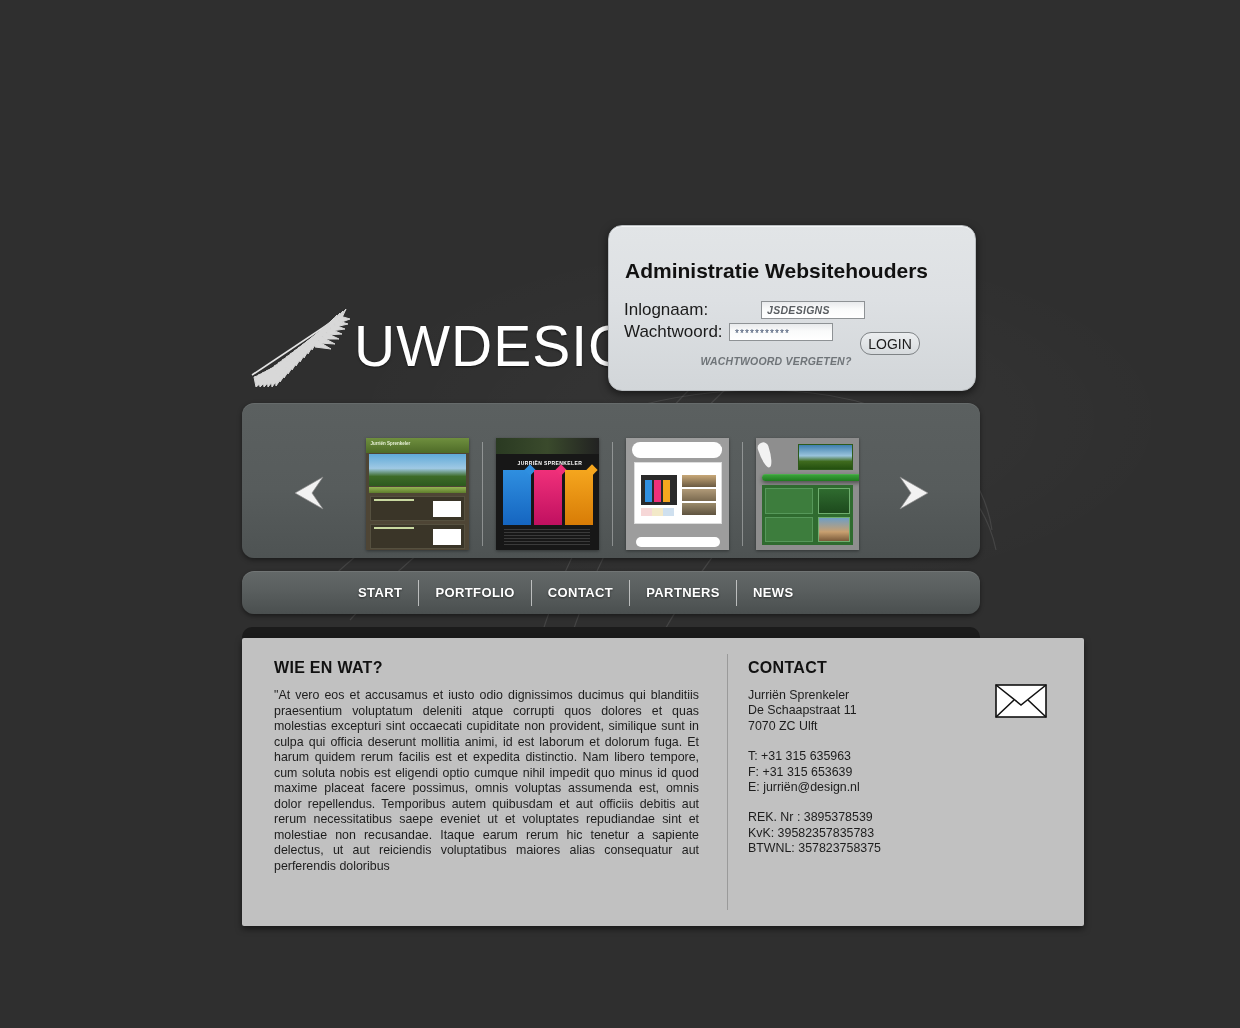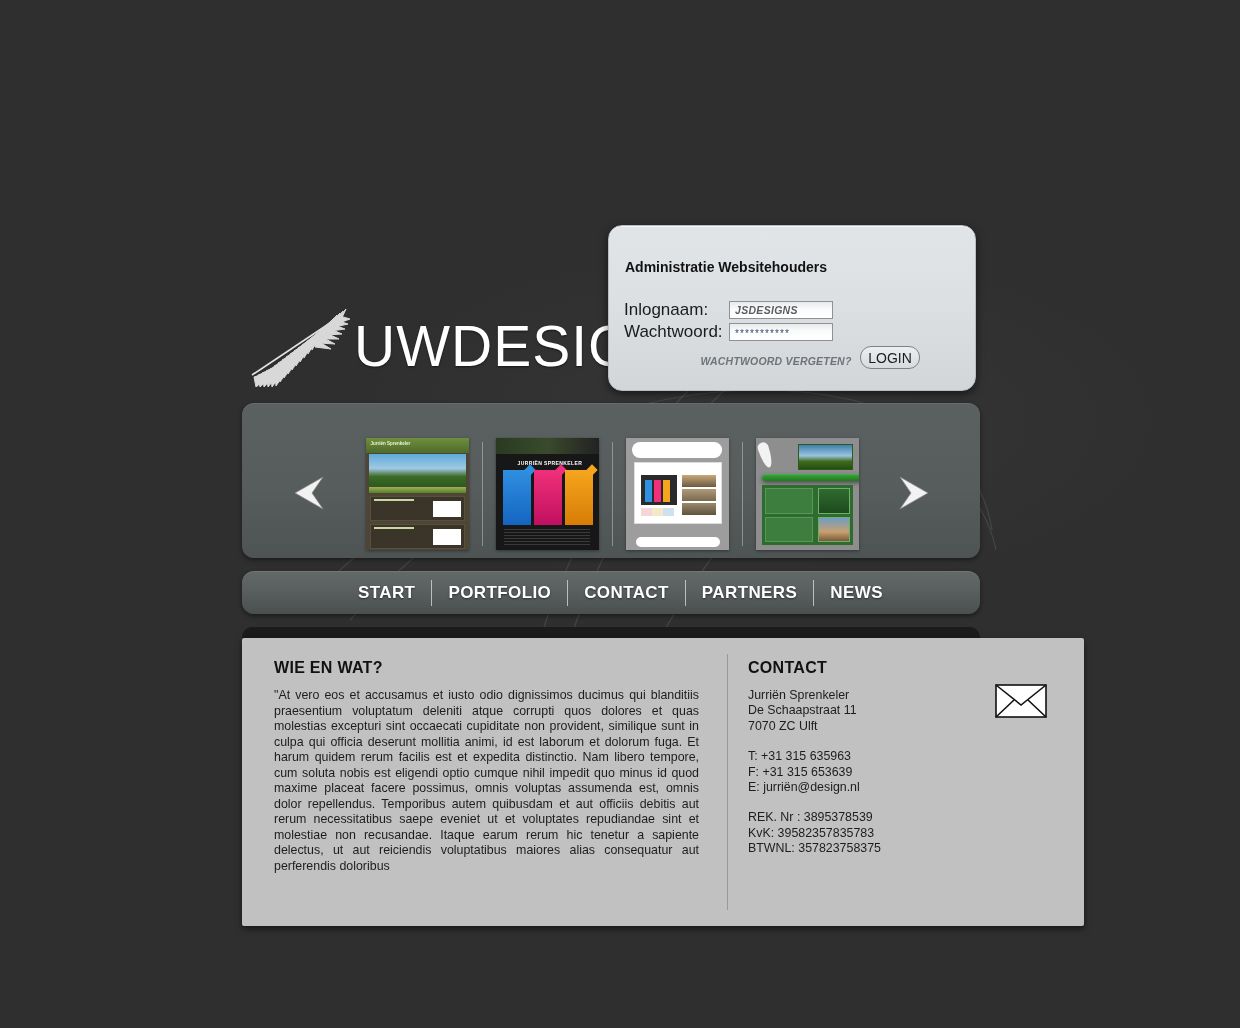--- a/index.html
+++ b/index.html
@@ -71,30 +71,30 @@
     width: 368px;
     height: 166px;
     background: linear-gradient(to bottom, #e2e5e7 0%, #dde0e3 45%, #d2d6d9 100%);
     border-radius: 14px;
     border: 1px solid #b9bdc0;
     box-shadow: 0 3px 8px rgba(0,0,0,0.55), inset 0 1px 0 #f3f5f6;
   }
   .login-title {
     position: absolute;
     left: 16px; top: 33px;
-    font-size: 14px;
+    font-size: 21px;
     font-weight: bold;
     color: #111;
   }
   .login-row {
     position: absolute;
     display: flex;
     align-items: center;
   }
-  .row-user { left: 15px; top: 74px; }
+  .row-user { left: 15px; top: 74px; gap: 32px; }
   .row-pass { left: 15px; top: 96px; }
   .login-label {
     width: 105px;
     font-size: 17px;
     color: #1b1b1b;
   }
   .login-input {
     width: 104px;
     height: 18px;
     background: linear-gradient(to bottom, #e8eaec 0%, #fafbfb 45%, #ffffff 100%);
@@ -122,21 +122,21 @@
     text-align: center;
     font-size: 10.5px;
     font-style: italic;
     font-weight: bold;
     color: #6f7478;
     letter-spacing: 0.2px;
     cursor: pointer;
   }
   .login-btn {
     position: absolute;
-    left: 251px; top: 120px;
+    left: 251px; top: 106px;
     width: 60px; height: 23px;
     border-radius: 11px;
     border: 1px solid #7e8285;
     background: linear-gradient(to bottom, #eceef0 0%, #e2e5e7 50%, #d6dadd 100%);
     font-family: "Liberation Sans", sans-serif;
     font-size: 14px;
     color: #1c1c1c;
     cursor: pointer;
     line-height: 1;
   }
@@ -259,21 +259,21 @@
     left: 0; top: 571px;
     width: 738px; height: 43px;
     background: linear-gradient(to bottom, #636868 0%, #5b6060 40%, #4a4f4f 100%);
     border-radius: 12px;
     box-shadow: 0 2px 4px rgba(0,0,0,0.45), inset 0 1px 0 rgba(255,255,255,0.09);
     display: flex;
     align-items: center;
     padding-left: 100px;
   }
   .nav-item {
-    font-size: 17px;
+    font-size: 13px;
     font-weight: bold;
     color: #ffffff;
     letter-spacing: 0.4px;
     padding: 0 16px;
     cursor: pointer;
     text-shadow: 0 1px 2px rgba(0,0,0,0.5);
     line-height: 1;
   }
   .nav-sep {
     width: 1px;

